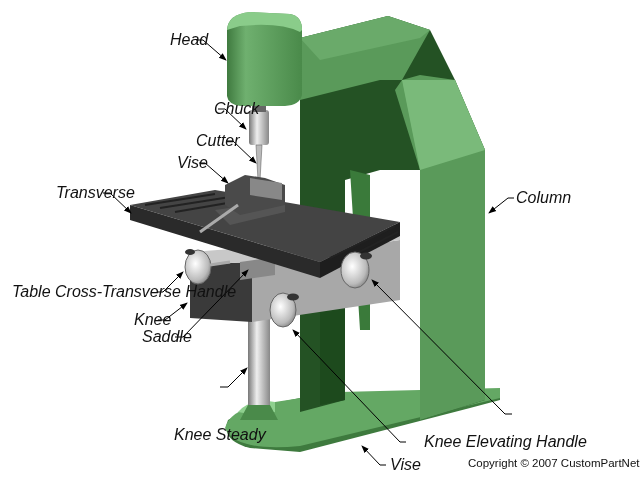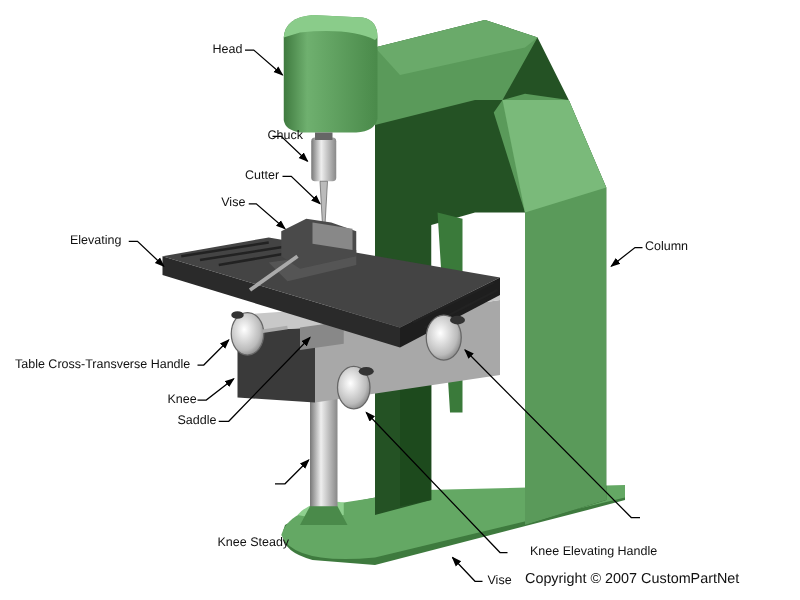--- a/index.html
+++ b/index.html
@@ -1,19 +1,19 @@
 <!DOCTYPE html>
 <html><head>
 <meta charset="utf-8">
 <style>
   html, body { margin:0; padding:0; background:#ffffff; }
   .stage { position:relative; width:640px; height:480px; overflow:hidden; background:#ffffff; font-family:"Liberation Sans", sans-serif; }
   svg.art { position:absolute; left:0; top:0; }
-  .lbl { position:absolute; font-size:10px; color:#111; white-space:nowrap; line-height:12px; }
-  .copy { position:absolute; left:420px; top:457px; font-size:11.5px; color:#111; white-space:nowrap; }
+  .lbl { position:absolute; font-size:16px; color:#111; white-space:nowrap; line-height:12px;font-style:italic; }
+  .copy { position:absolute; left:468px; top:457px; font-size:11.5px; color:#111; white-space:nowrap; }
 </style>
 </head>
 <body>
 
 <div class="stage">
   <svg class="art" width="640" height="480" viewBox="0 0 640 480">
     <defs>
       <linearGradient id="headG" x1="0" x2="1" y1="0" y2="0">
         <stop offset="0" stop-color="#3f7a3f"></stop>
         <stop offset="0.25" stop-color="#6fb06f"></stop>
@@ -118,21 +118,21 @@
       <path d="M512,414 L505,414 L372,280" marker-end="url(#arr)"></path>
       <path d="M406,442 L400,442 L293,330" marker-end="url(#arr)"></path>
       <path d="M386,465 L380,465 L362,446" marker-end="url(#arr)"></path>
     </g>
   </svg>
 
   <span class="lbl" style="left:170px; top:34px;">Head</span>
   <span class="lbl" style="left:186px; top:103px;margin-left:28px;">Chuck</span>
   <span class="lbl" style="left:196px; top:135px;">Cutter</span>
   <span class="lbl" style="left:177px; top:157px;">Vise</span>
-  <span class="lbl" style="left:56px; top:187px;">Elevating</span>
+  <span class="lbl" style="left:56px; top:187px;">Transverse</span>
   <span class="lbl" style="left:516px; top:192px;">Column</span>
   <span class="lbl" style="left:12px; top:286px;">Table Cross-Transverse Handle</span>
   <span class="lbl" style="left:134px; top:314px;">Knee</span>
   <span class="lbl" style="left:142px; top:331px;">Saddle</span>
   <span class="lbl" style="left:174px; top:381px;margin-top:48px;">Knee Steady</span>
   <span class="lbl" style="left:408px; top:436px;margin-left:16px;">Knee Elevating Handle</span>
   <span class="lbl" style="left:390px; top:459px;">Vise</span>
 
   <span class="copy">Copyright © 2007 CustomPartNet</span>
 </div>

